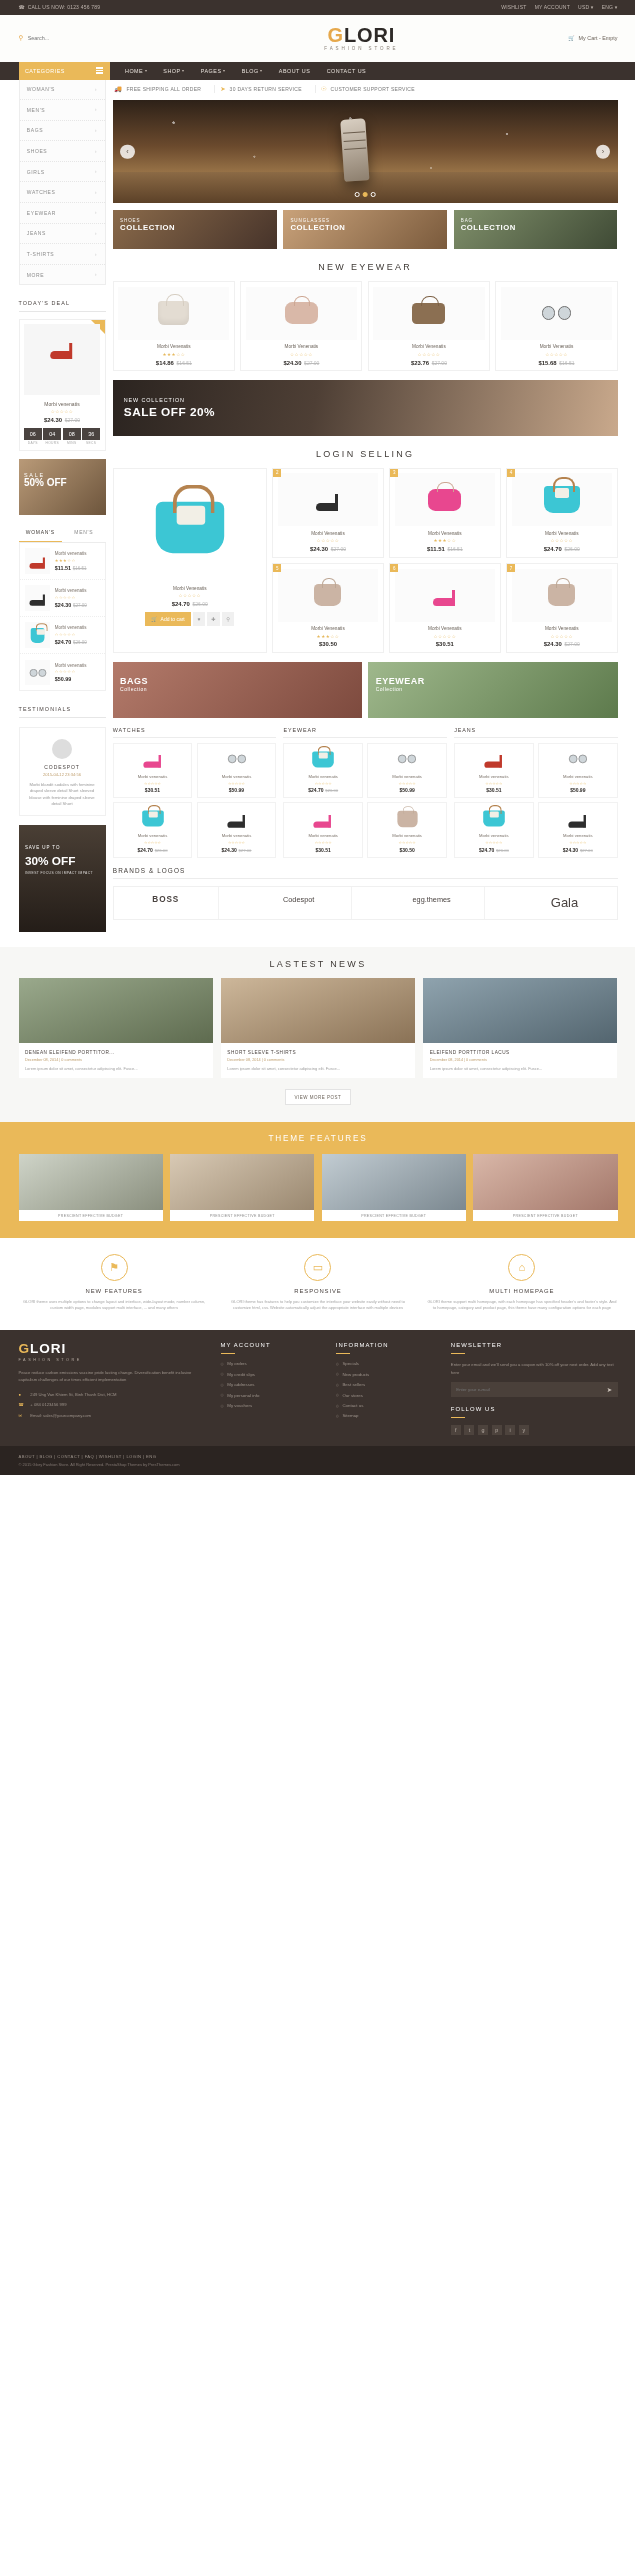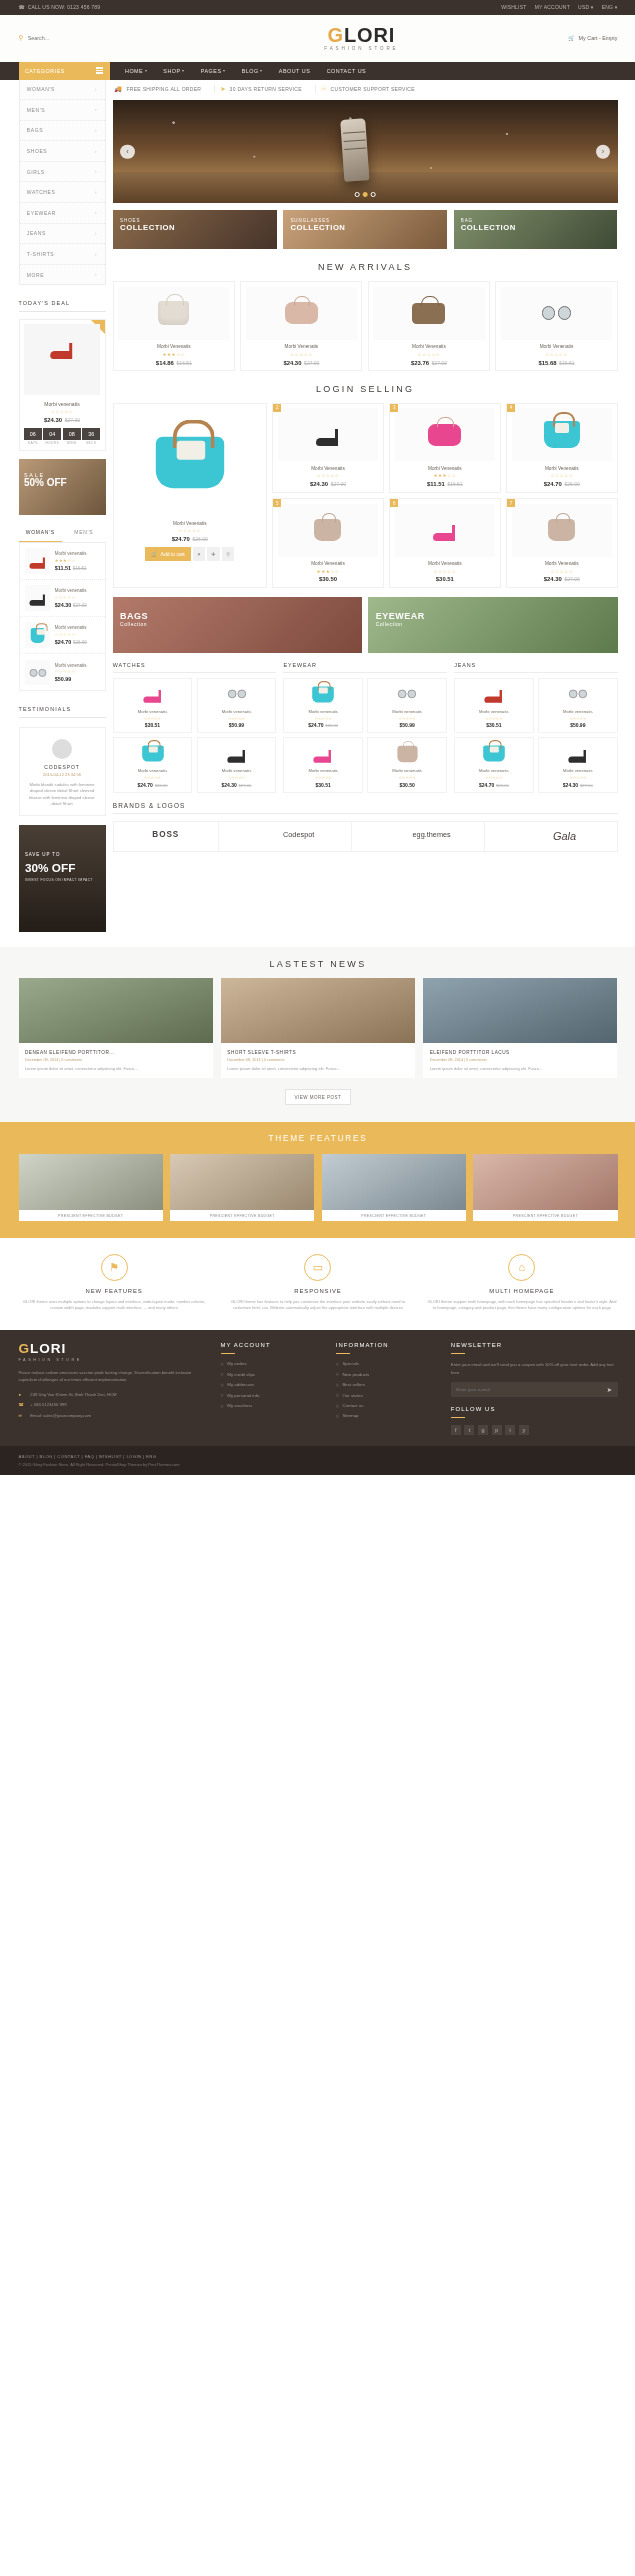--- a/index.html
+++ b/index.html
@@ -536,21 +536,21 @@
         <div class="widget-title">TESTIMONIALS</div>
         <div class="testi">
           <div class="t-ava"></div>
           <div class="t-name">CODESPOT</div>
           <div class="t-date">2015-04-12 23:34:56</div>
           <div class="t-text">Morbi blandit sodales with feminine draped sleeve detail Short sleeved blouse with feminine draped sleeve detail Short</div>
         </div>
       </div>
 
       <div style="margin-top:9px;height:107px;position:relative;overflow:hidden;background:linear-gradient(180deg,#4a3f35,#241d18);color:#fff;">
-        <div style="position:absolute;left:6.4px;top:27px;">
+        <div style="position:absolute;left:6.4px;top:20px;">
           <div style="font-size:4.5px;letter-spacing:0.9px;">SAVE UP TO</div>
           <div style="font-size:11.8px;font-weight:bold;margin:3.6px 0;">30% OFF</div>
           <div style="font-size:3.3px;letter-spacing:0.4px;opacity:.8;width:71px;line-height:1.4;">INVEST FOCUS ON IMPACT IMPACT</div>
         </div>
       </div>
 
     </div>
 
     <div class="col-right">
 
@@ -596,21 +596,21 @@
               </div>
             </div>
         <div class="promo pm3">
               <div class="pt">
                 <s>BAG</s>
                 <b>COLLECTION</b>
               </div>
             </div>
       </div>
 
-      <div class="sec-title">NEW ARRIVALS</div>
+      <div class="sec-title">NEW EYEWEAR</div>
       <div class="pgrid">
         <div class="pcard">
           <div class="pimg">
                 <div class="bag-a shape"></div>
               </div>
           <div class="pname">Morbi Venenatis</div>
           <div class="stars">★★★☆☆</div>
           <div class="price-row"><span class="price-now">$14.86</span><span class="price-old">$16.51</span></div>
         </div>
         <div class="pcard">
@@ -635,20 +635,26 @@
                   <i></i>
                   <i></i>
                 </div>
               </div>
           <div class="pname">Morbi Venenatis</div>
           <div class="stars">☆☆☆☆☆</div>
           <div class="price-row"><span class="price-now">$15.68</span><span class="price-old">$16.51</span></div>
         </div>
       </div>
 
+      <div class="sale-right" style="margin-top:9px;">
+        <div class="rt">
+              <i>NEW COLLECTION</i>
+              <b>SALE OFF 20%</b>
+            </div>
+      </div>
 
       <div class="sec-title">LOGIN  SELLING</div>
       <div class="bs-wrap">
         <div class="bs-feature">
           <div class="fimg">
                 <div class="bag-teal shape" style="transform:scale(1.9)"></div>
               </div>
           <div class="pname">Morbi Venenatis</div>
           <div class="stars">☆☆☆☆☆</div>
           <div class="price-row" style="margin-bottom:5.4px;"><span class="price-now">$24.70</span><span class="price-old">$26.00</span></div>
@@ -887,21 +893,21 @@
                 </div>
           </div>
         </div>
       </div>
 
       <div class="sec-title left">BRANDS &amp; LOGOS</div>
       <div class="brands">
         <div><span style="font-weight:bold;letter-spacing:0.9px;">BOSS</span></div>
         <div><span style="font-size:7.3px;">Codespot</span></div>
         <div><span style="font-size:7.3px;">egg.themes</span></div>
-        <div><span style="font-style:italic;font-size:11px;">Gala</span></div>
+        <div><span style="font-size:13px;">Gala</span></div>
       </div>
     </div>
   </div>
 </div>
 </div>
 
 <div class="news-sec">
   <div class="inner">
     <div class="sec-title" style="margin-top:0;">LASTEST  NEWS</div>
     <div class="news-grid">

